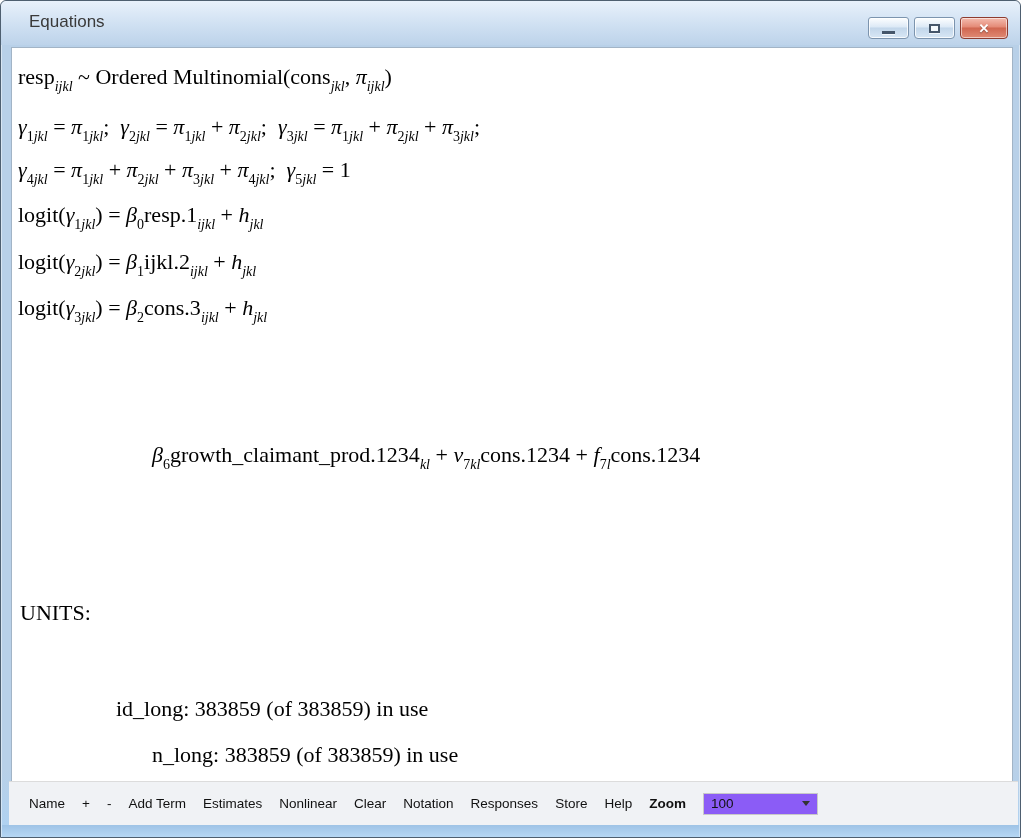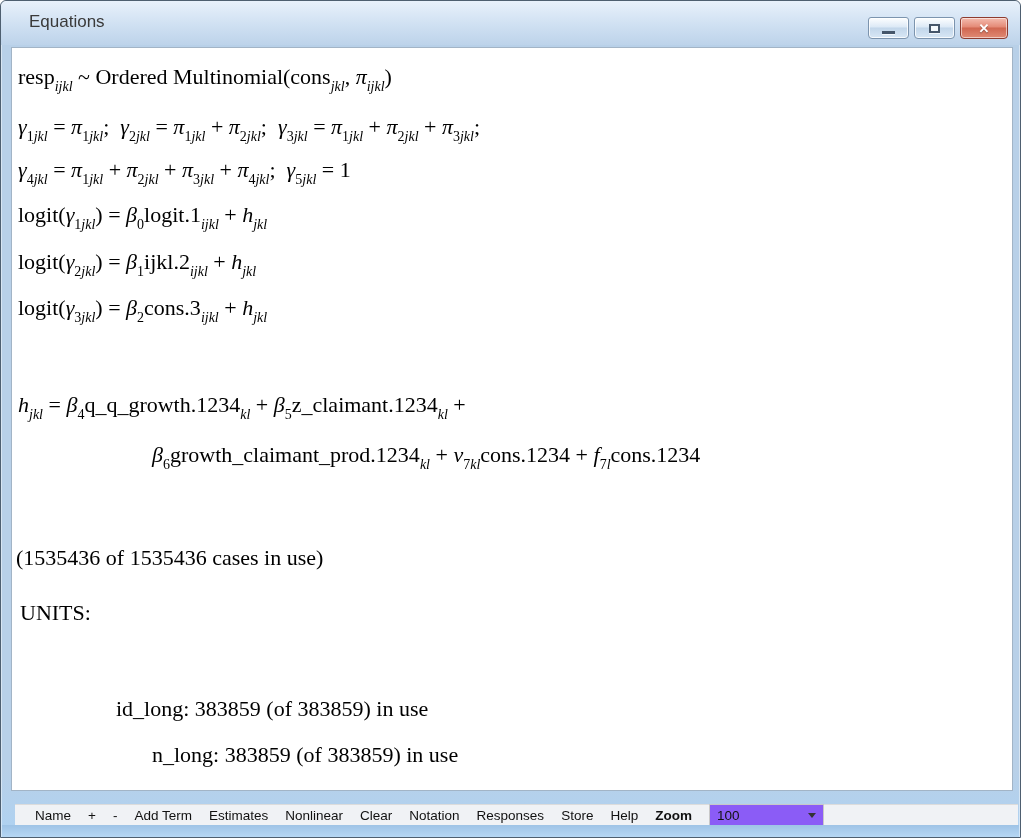--- a/index.html
+++ b/index.html
@@ -37,21 +37,21 @@
 
   
   .content { position:absolute; left:10px; right:7px; top:46px; bottom:46px;
              background:#fff; border:1px solid #a2b4c6; overflow:hidden; }
   .eq-line { position:absolute; white-space:pre; color:#000;
              font-family:"Liberation Serif","DejaVu Serif",serif; font-size:22px; }
   .eq-line .it { font-style:italic; }
   .eq-line .sub { font-size:14px; line-height:0; position:relative; top:7px; }
 
   
-  .toolbar { position:absolute; left:14px; right:2px; bottom:12px; height:21px;
+  .toolbar { position:absolute; left:8px; right:2px; bottom:12px; height:44px;
              background:#f0f2f5; border-top:1px solid #dcdcdc;
              display:flex; align-items:center; gap:17px; padding-left:20px;
              font-size:13.5px; color:#111; }
   .tb-item { cursor:default; }
   .tb-zoom-label { font-weight:bold; }
   .zoom-box { width:115px; height:22px; background:#8b5cf6; border:1px solid #c8c8c8;
               display:flex; align-items:center; justify-content:space-between;
               padding:0 7px; font-size:13.5px; }
   .dd-arrow { width:0; height:0; border-left:4px solid transparent;
               border-right:4px solid transparent; border-top:5px solid #333; }
@@ -76,26 +76,24 @@
       <div class="wbtn close">
         <span class="glyph-close">✕</span>
       </div>
     </div>
   </div>
 
   <div class="content" id="eq-pane">
       <div class="eq-line" style="top: 16px; left: 6px;"><span>resp</span><span class="sub it">ijkl</span><span> ~ Ordered Multinomial(</span><span>cons</span><span class="sub it">jkl</span><span>, </span><span class="it">π</span><span class="sub it">ijkl</span><span>)</span></div>
       <div class="eq-line" style="top: 66px; left: 6px;"><span class="it">γ</span><span class="sub">1</span><span class="sub it">jkl</span><span> = </span><span class="it">π</span><span class="sub">1</span><span class="sub it">jkl</span><span>;  </span><span class="it">γ</span><span class="sub">2</span><span class="sub it">jkl</span><span> = </span><span class="it">π</span><span class="sub">1</span><span class="sub it">jkl</span><span> + </span><span class="it">π</span><span class="sub">2</span><span class="sub it">jkl</span><span>;  </span><span class="it">γ</span><span class="sub">3</span><span class="sub it">jkl</span><span> = </span><span class="it">π</span><span class="sub">1</span><span class="sub it">jkl</span><span> + </span><span class="it">π</span><span class="sub">2</span><span class="sub it">jkl</span><span> + </span><span class="it">π</span><span class="sub">3</span><span class="sub it">jkl</span><span>;</span></div>
       <div class="eq-line" style="top: 109px; left: 6px;"><span class="it">γ</span><span class="sub">4</span><span class="sub it">jkl</span><span> = </span><span class="it">π</span><span class="sub">1</span><span class="sub it">jkl</span><span> + </span><span class="it">π</span><span class="sub">2</span><span class="sub it">jkl</span><span> + </span><span class="it">π</span><span class="sub">3</span><span class="sub it">jkl</span><span> + </span><span class="it">π</span><span class="sub">4</span><span class="sub it">jkl</span><span>;  </span><span class="it">γ</span><span class="sub">5</span><span class="sub it">jkl</span><span> = 1</span></div>
-      <div class="eq-line" style="top: 154px; left: 6px;"><span>logit(</span><span class="it">γ</span><span class="sub">1</span><span class="sub it">jkl</span><span>) = </span><span class="it">β</span><span class="sub">0</span><span>logit.1</span><span class="sub it">ijkl</span><span> + </span><span class="it">h</span><span class="sub it">jkl</span></div>
+      <div class="eq-line" style="top: 154px; left: 6px;"><span>logit(</span><span class="it">γ</span><span class="sub">1</span><span class="sub it">jkl</span><span>) = </span><span class="it">β</span><span class="sub">0</span><span>resp.1</span><span class="sub it">ijkl</span><span> + </span><span class="it">h</span><span class="sub it">jkl</span></div>
       <div class="eq-line" style="top: 201px; left: 6px;"><span>logit(</span><span class="it">γ</span><span class="sub">2</span><span class="sub it">jkl</span><span>) = </span><span class="it">β</span><span class="sub">1</span><span>ijkl.2</span><span class="sub it">ijkl</span><span> + </span><span class="it">h</span><span class="sub it">jkl</span></div>
       <div class="eq-line" style="top: 247px; left: 6px;"><span>logit(</span><span class="it">γ</span><span class="sub">3</span><span class="sub it">jkl</span><span>) = </span><span class="it">β</span><span class="sub">2</span><span>cons.3</span><span class="sub it">ijkl</span><span> + </span><span class="it">h</span><span class="sub it">jkl</span></div>
-      <div class="eq-line" style="top: 344px; left: 6px;"><span class="it">h</span><span class="sub it">jkl</span><span> = </span><span class="it">β</span><span class="sub">4</span><span>q_q_growth.1234</span><span class="sub it">kl</span><span> + </span><span class="it">β</span><span class="sub">5</span><span>z_claimant.1234</span><span class="sub it">kl</span><span> +</span></div>
       <div class="eq-line" style="top: 394px; left: 140px;"><span class="it">β</span><span class="sub">6</span><span>growth_claimant_prod.1234</span><span class="sub it">kl</span><span> + </span><span class="it">v</span><span class="sub">7</span><span class="sub it">kl</span><span>cons.1234</span><span> + </span><span class="it">f</span><span class="sub">7</span><span class="sub it">l</span><span>cons.1234</span></div>
-      <div class="eq-line" style="top: 497px; left: 4px;"><span>(1535436 of 1535436 cases in use)</span></div>
       <div class="eq-line" style="top: 552px; left: 8px;"><span>UNITS:</span></div>
       <div class="eq-line" style="top: 648px; left: 104px;"><span>id_long: 383859 (of 383859) in use</span></div>
       <div class="eq-line" style="top: 694px; left: 104px; margin-left: 36px;"><span>n_long: 383859 (of 383859) in use</span></div>
     </div>
 
   <div class="toolbar">
     <span class="tb-item">Name</span>
     <span class="tb-item">+</span>
     <span class="tb-item">-</span>
     <span class="tb-item">Add Term</span>

